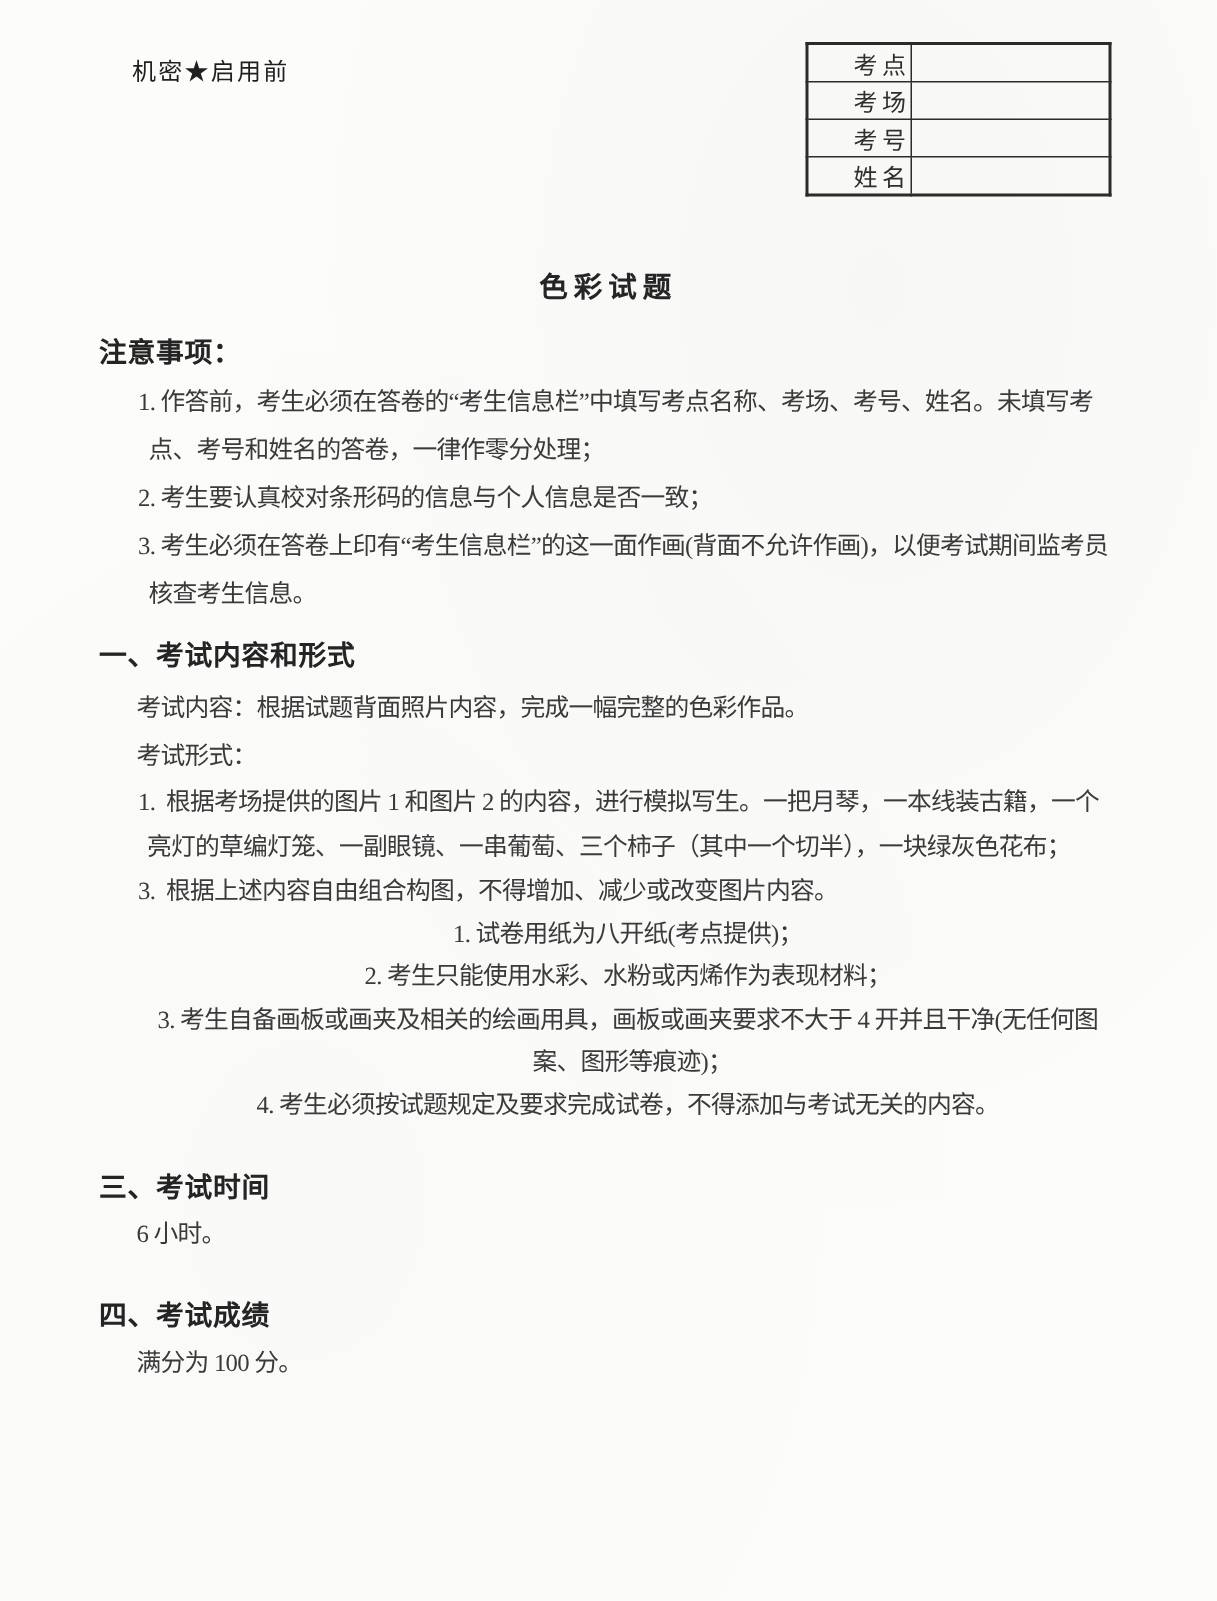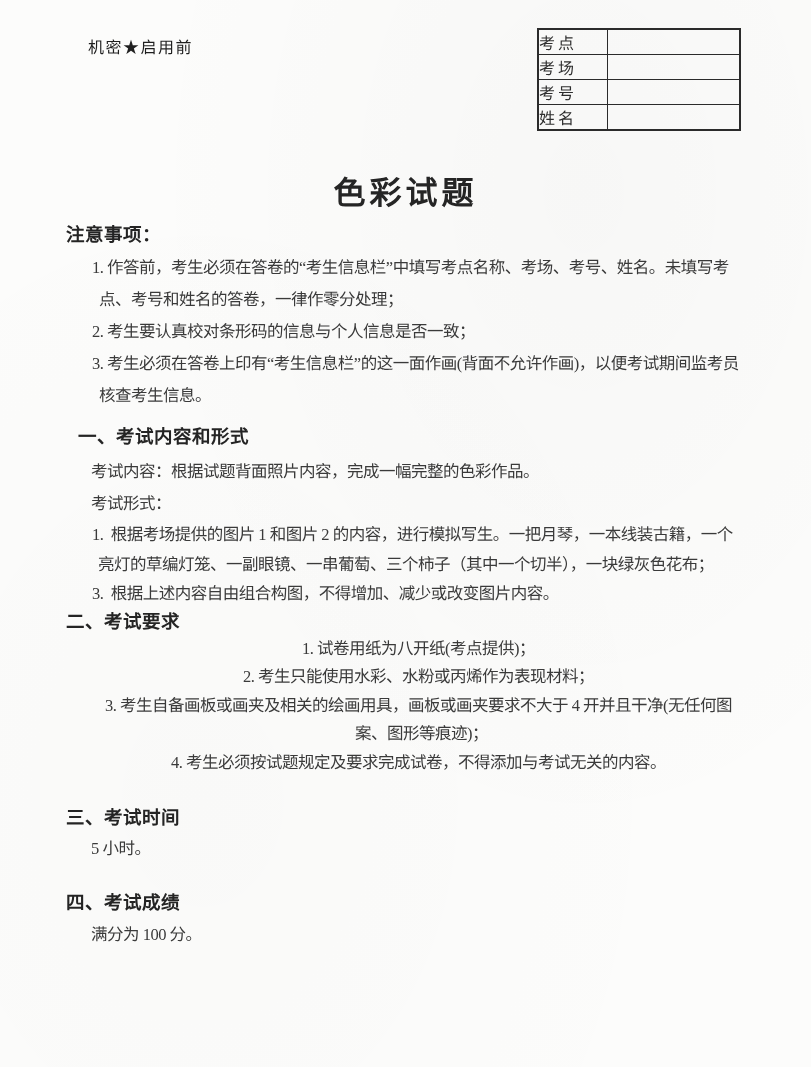--- a/index.html
+++ b/index.html
@@ -40,59 +40,59 @@
   }
   .info-table td {
     border: 1.5px solid #2b2b2b;
     padding: 0;
     height: 23.5px;
     font-size: 16px;
     color: #2e2e2e;
   }
   .info-table td.lbl {
     width: 68px;
-    text-align: left;
+    text-align: right;
     letter-spacing: 3px;
   }
   .info-table td.val {
     width: 131px;
   }
 
   
   .content {
     position: absolute;
     left: 0;
     top: 0;
     width: 100%;
     padding: 0 66px;
     box-sizing: border-box;
   }
 
   .title {
     margin: 176px 0 0 0;
     text-align: center;
-    font-size: 32px;
+    font-size: 19px;
     line-height: 34px;
     font-weight: 700;
     letter-spacing: 4px;
     color: #252525;
     font-family: "Liberation Serif", "DejaVu Serif", serif;
   }
 
   .hd {
     margin: 0;
     font-family: "Liberation Sans", "DejaVu Sans", sans-serif;
     font-weight: 700;
     font-size: 18.5px;
     line-height: 26px;
     color: #242424;
     letter-spacing: 0.5px;
   }
   .notice-hd { margin-top: 12px; }
-  .hd-s1 { margin-top: 12px; margin-left: 12px; }
+  .hd-s1 { margin-top: 12px; }
   .hd-s2 { margin-top: 0; }
   .hd-s3 { margin-top: 28px; }
   .hd-s4 { margin-top: 25px; }
 
   .item, .para {
     margin: 0;
     font-size: 16.5px;
     letter-spacing: -0.5px;
     color: #3a3a3a;
     white-space: pre-wrap;
@@ -155,26 +155,25 @@
     <div class="item hang ni ni-first">1. 作答前，考生必须在答卷的“考生信息栏”中填写考点名称、考场、考号、姓名。未填写考点、考号和姓名的答卷，一律作零分处理；</div>
     <div class="item hang ni">2. 考生要认真校对条形码的信息与个人信息是否一致；</div>
     <div class="item hang ni">3. 考生必须在答卷上印有“考生信息栏”的这一面作画(背面不允许作画)，以便考试期间监考员核查考生信息。</div>
 
     <h2 class="hd hd-s1">一、考试内容和形式</h2>
     <p class="para para-gap">考试内容：根据试题背面照片内容，完成一幅完整的色彩作品。</p>
     <p class="para">考试形式：</p>
     <div class="item i1">1.  根据考场提供的图片 1 和图片 2 的内容，进行模拟写生。一把月琴，一本线装古籍，一个亮灯的草编灯笼、一副眼镜、一串葡萄、三个柿子（其中一个切半），一块绿灰色花布；</div>
     <div class="item i1">3.  根据上述内容自由组合构图，不得增加、减少或改变图片内容。</div>
 
-    <h2 class="hd hd-s2">二、考试要求</h2>
     <div class="item i2">1. 试卷用纸为八开纸(考点提供)；</div>
     <div class="item i2">2. 考生只能使用水彩、水粉或丙烯作为表现材料；</div>
     <div class="item i2">3. 考生自备画板或画夹及相关的绘画用具，画板或画夹要求不大于 4 开并且干净(无任何图案、图形等痕迹)；</div>
     <div class="item i2">4. 考生必须按试题规定及要求完成试卷，不得添加与考试无关的内容。</div>
 
     <h2 class="hd hd-s3">三、考试时间</h2>
-    <p class="para para-gap-sm">5 小时。</p>
+    <p class="para para-gap-sm">6 小时。</p>
 
     <h2 class="hd hd-s4">四、考试成绩</h2>
     <p class="para para-gap-xs">满分为 100 分。</p>
 
   </div>
 </div>
 
 </body></html>

